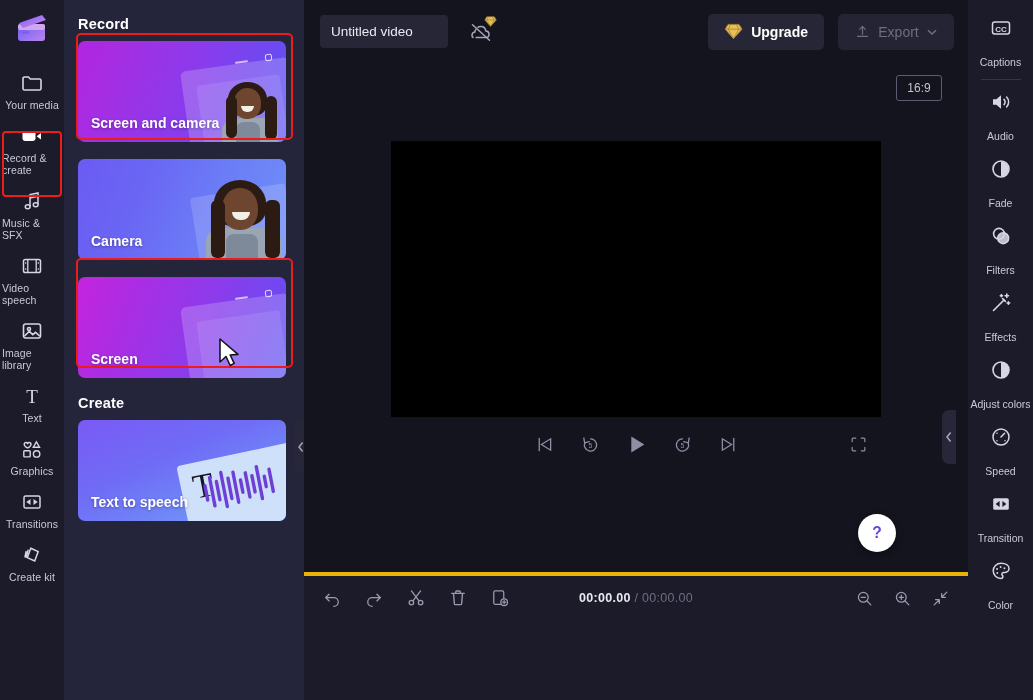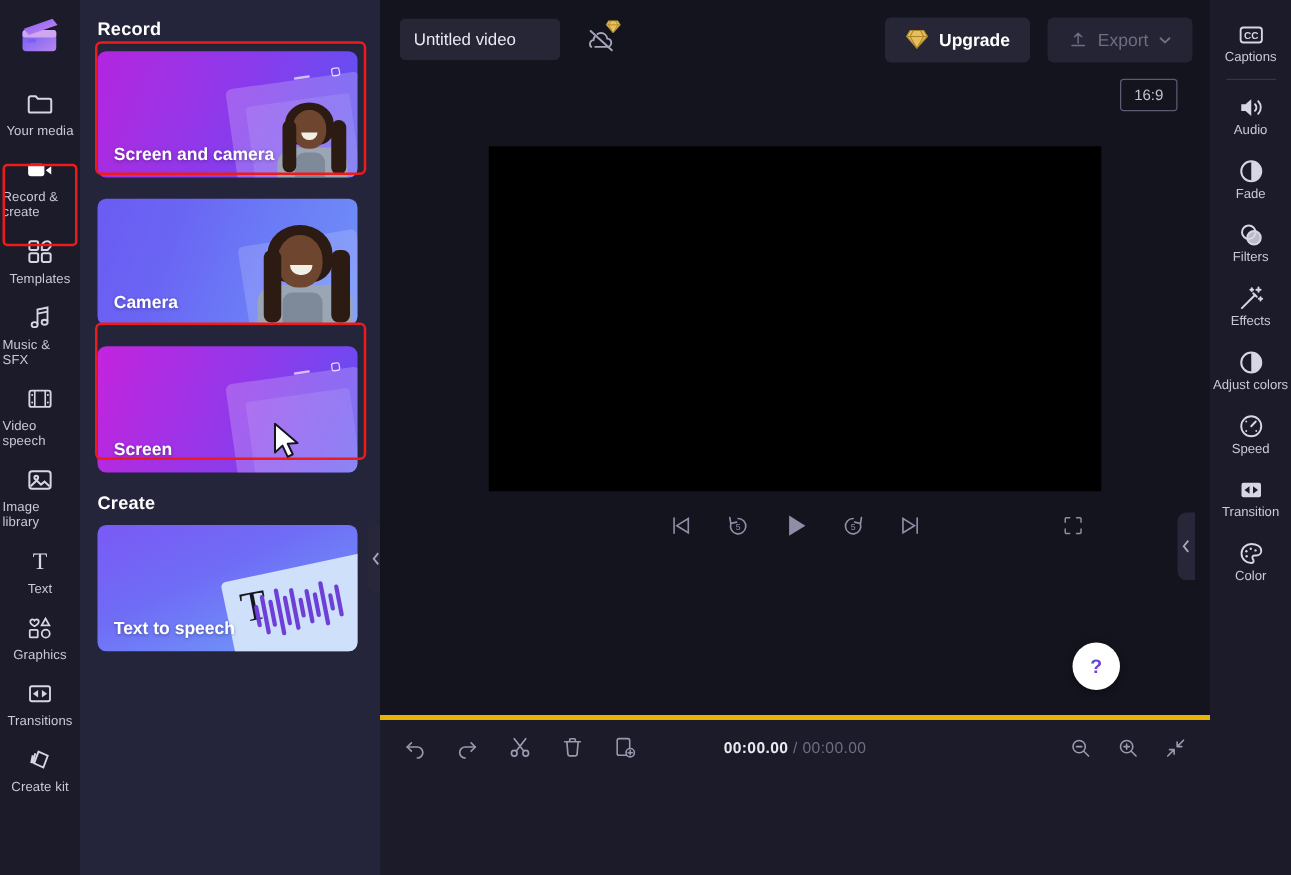--- a/index.html
+++ b/index.html
@@ -161,21 +161,21 @@
   .collapse-tab {
     position: absolute; width: 14px; height: 54px;
     background: #272739; border-radius: 7px 0 0 7px;
     display: flex; align-items: center; justify-content: center;
     cursor: pointer;
   }
 
   
   .center {
     flex: 1 1 auto; height: 700px; position: relative;
-    background: #14141f; display: flex; flex-direction: column;
+    background: #14141f; display: flex; flex-direction: column; gap: 12px;
   }
   .topbar {
     height: 63px; display: flex; align-items: center; padding: 0 14px 0 16px;
     flex: 0 0 63px;
   }
   .title-field {
     height: 33px; width: 128px; background: #262636; border-radius: 4px;
     display: flex; align-items: center; padding: 0 11px;
     font-size: 13.5px; color: #e9e9f2; cursor: text;
   }
@@ -238,21 +238,21 @@
   .tl-time .tot { color: #6d6d84; font-weight: normal; }
   .tl-right { margin-left: auto; display: flex; align-items: center; gap: 14px; }
 
   
   .right-rail {
     width: 65px; flex: 0 0 65px; height: 700px; background: #1b1b29;
     display: flex; flex-direction: column; align-items: center; padding-top: 8px;
   }
   .rr-item {
     width: 63px; padding: 8px 0 7px 0;
-    display: flex; flex-direction: column; align-items: center; gap: 0; cursor: pointer;
+    display: flex; flex-direction: column; align-items: center; gap: 16px; cursor: pointer;
   }
   .rr-item .lbl { font-size: 10.5px; line-height: 12px; color: #c9c9d8; text-align: center; max-width: 62px; }
   .rr-sep { width: 40px; height: 1px; background: #34344a; margin: 4px 0 2px 0; }
 </style>
 </head>
 <body>
 
 <div class="app">
 
   <div class="left-rail">
@@ -283,29 +283,20 @@
     </div>
 
     <div class="rail-item active">
       <svg class="ic" viewBox="0 0 24 24">
         <rect x="2.5" y="7" width="13" height="10" rx="2.4" fill="#ffffff"></rect>
         <path d="M16.6 12.2l4.4-3.3v6.6l-4.4-3.3z" fill="#ffffff"></path>
       </svg>
       <div class="lbl">Record &amp; create</div>
     </div>
 
-    <div class="rail-item">
-      <svg class="ic" viewBox="0 0 24 24" fill="none" stroke="#d6d6e4" stroke-width="1.6">
-        <rect x="3.5" y="4" width="7" height="7" rx="1.4"></rect>
-        <rect x="3.5" y="13.5" width="7" height="7" rx="1.4"></rect>
-        <rect x="13.5" y="13.5" width="7" height="7" rx="1.4"></rect>
-        <path d="M13.5 8.2c0-2.3 1.9-4.2 4.2-4.2 1.7 0 3 1.3 3 3 0 .7-.2 1.2-.6 1.7l-2 2.3h-4.6z"></path>
-      </svg>
-      <div class="lbl">Templates</div>
-    </div>
 
     <div class="rail-item">
       <svg class="ic" viewBox="0 0 24 24" fill="none" stroke="#d6d6e4" stroke-width="1.5">
         <path d="M10 17.5V5.6l8-1.6v11"></path>
         <ellipse cx="7.7" cy="17.7" rx="2.4" ry="2"></ellipse>
         <ellipse cx="15.7" cy="15.8" rx="2.4" ry="2"></ellipse>
         <path d="M10 8.9l8-1.6"></path>
       </svg>
       <div class="lbl">Music &amp; SFX</div>
     </div>

